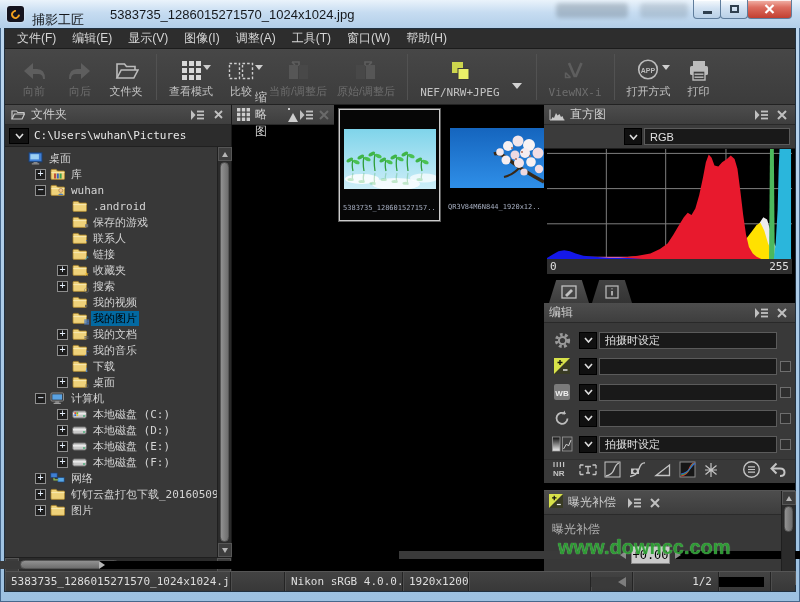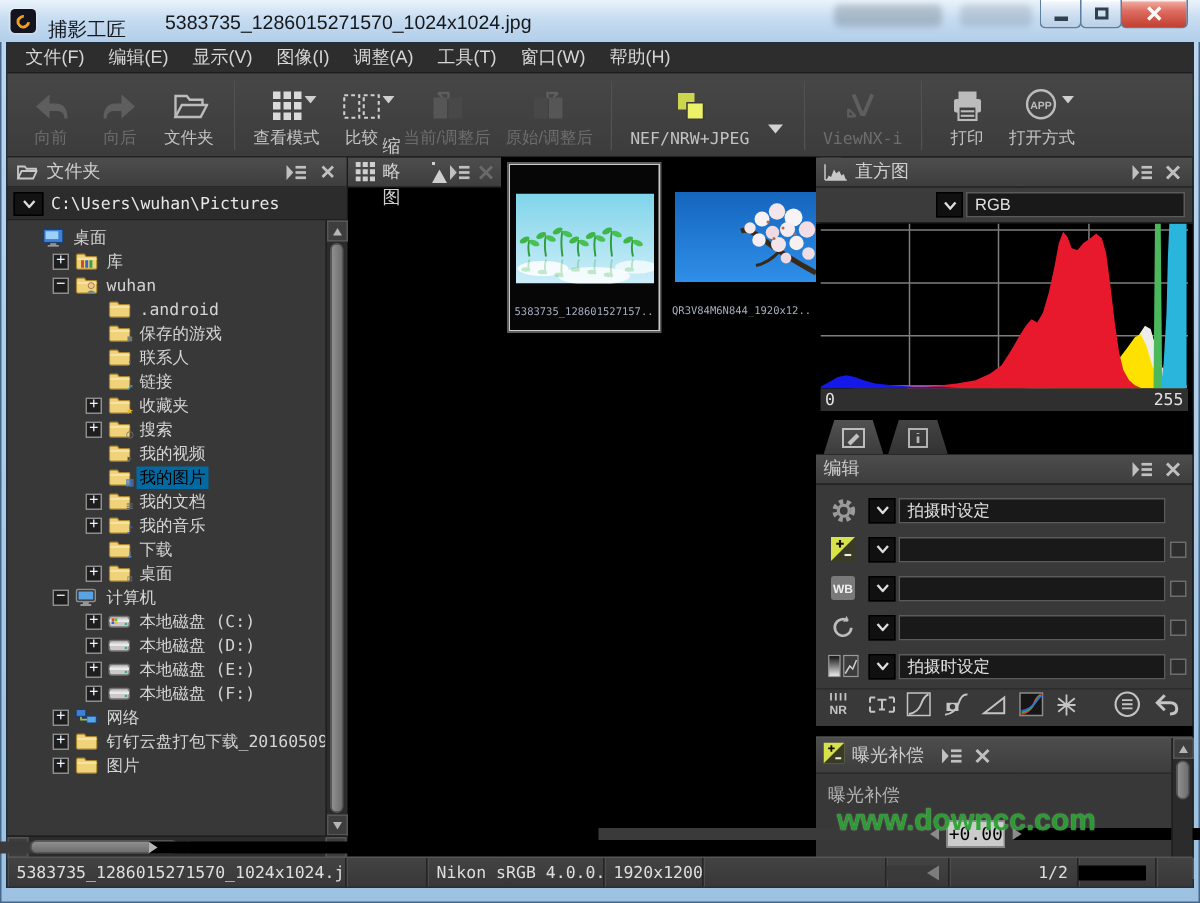--- a/index.html
+++ b/index.html
@@ -254,41 +254,41 @@
             <svg width="30" height="22" viewBox="0 0 30 22">
               <path d="M9 2 L14.5 15 L16 15 L21.5 2" fill="none" stroke="currentColor" stroke-width="2.6"></path>
               <path d="M6 12 l4.5 4.5 M10.5 16.5 h-5 v-5" stroke="currentColor" stroke-width="1.5" fill="none"></path>
             </svg>
           </span>
           <span class="tlbl mono">ViewNX-i</span>
         </div>
         <div class="tb-sep"></div>
         <div class="tb-btn">
           <span class="ticon">
+            <svg width="25" height="23" viewBox="0 0 25 23">
+              <circle cx="12" cy="11.5" r="9.3" fill="none" stroke="currentColor" stroke-width="1.6"></circle>
+              <text x="12" y="14.5" font-size="7" font-weight="bold" text-anchor="middle" fill="currentColor" font-family="sans-serif">APP</text>
+            </svg>
+            <span class="dd-caret"><svg width="8" height="5" viewBox="0 0 8 5">
+                <path d="M0 0 L4 5 L8 0 Z" fill="currentColor"></path>
+              </svg></span>
+          </span>
+          <span class="tlbl">打开方式</span>
+        </div>
+        <div class="tb-btn">
+          <span class="ticon">
             <svg width="24" height="21" viewBox="0 0 24 21">
               <rect x="6" y="1" width="12" height="5" fill="currentColor"></rect>
               <rect x="3" y="6" width="18" height="9" rx="1.5" fill="currentColor"></rect>
               <rect x="6" y="11" width="12" height="9" fill="#3f3f3f" stroke="currentColor" stroke-width="1.4"></rect>
               <rect x="7.5" y="13.5" width="9" height="1.4" fill="currentColor"></rect>
               <rect x="7.5" y="16.5" width="9" height="1.4" fill="currentColor"></rect>
             </svg>
           </span>
           <span class="tlbl">打印</span>
-        </div>
-        <div class="tb-btn">
-          <span class="ticon">
-            <svg width="25" height="23" viewBox="0 0 25 23">
-              <circle cx="12" cy="11.5" r="9.3" fill="none" stroke="currentColor" stroke-width="1.6"></circle>
-              <text x="12" y="14.5" font-size="7" font-weight="bold" text-anchor="middle" fill="currentColor" font-family="sans-serif">APP</text>
-            </svg>
-            <span class="dd-caret"><svg width="8" height="5" viewBox="0 0 8 5">
-                <path d="M0 0 L4 5 L8 0 Z" fill="currentColor"></path>
-              </svg></span>
-          </span>
-          <span class="tlbl">打开方式</span>
         </div>
       </div>
 
     <div class="main">
 
       <div class="left">
         <div class="panel-hdr">
           <span class="hbtn">
               <svg width="14" height="12" viewBox="0 0 14 12">
                 <path d="M1 10 V2 h4.5 l1.2 1.5 H13 v2" fill="none" stroke="#c8c8c8" stroke-width="1.2"></path>

